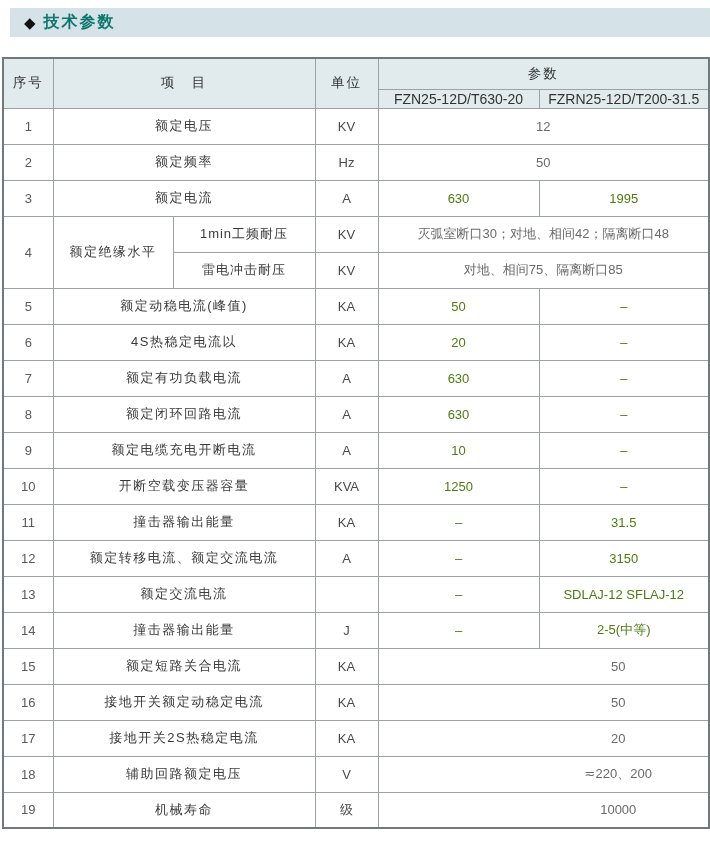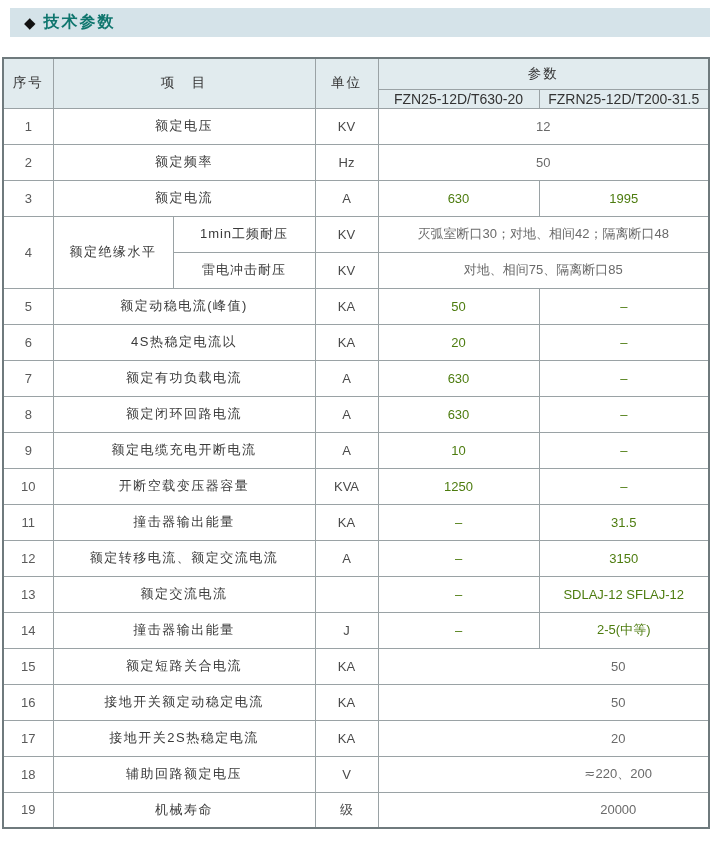--- a/index.html
+++ b/index.html
@@ -206,16 +206,16 @@
     <tr>
       <td class="c-no">18</td>
       <td class="c-item" colspan="2">辅助回路额定电压</td>
       <td class="c-unit">V</td>
       <td class="c-merged-right" colspan="2">≂220、200</td>
     </tr>
     <tr>
       <td class="c-no">19</td>
       <td class="c-item" colspan="2">机械寿命</td>
       <td class="c-unit">级</td>
-      <td class="c-merged-right" colspan="2">20000</td>
+      <td class="c-merged-right" colspan="2">10000</td>
     </tr>
   </tbody>
 </table>
 
 </body></html>

